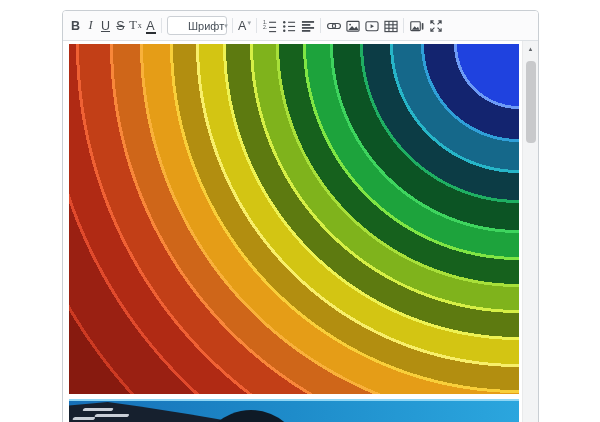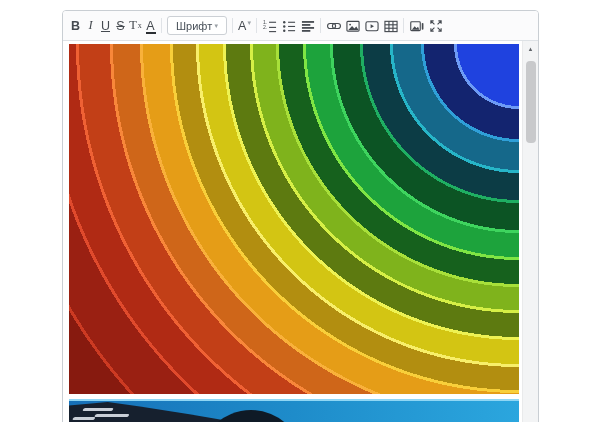--- a/index.html
+++ b/index.html
@@ -30,21 +30,21 @@
   .b-strike { text-decoration:line-through; }
   .b-removefmt { font-family:"Liberation Serif", serif; }
   .b-removefmt .sub { font-size:8px; vertical-align:sub; margin-left:1px; }
   .b-fontcolor { flex-direction:column; line-height:10px; padding-top:3px; }
   .b-fontcolor .bar { width:10px; height:2px; margin-top:1px; }
   .tb-sep { width:1px; height:15px; background:#e0e3e7; margin:0 3px; flex:0 0 auto; }
 
   .font-box {
     width:60px; height:19px; border:1px solid #ccd0d5; border-radius:3px; background:#fff;
     display:flex; align-items:center; justify-content:space-between;
-    padding:0 8px; margin:0 2px; font-size:11px; color:#474f58; cursor:pointer; flex:0 0 auto;
+    padding:0 20px; margin:0 2px; font-size:11px; color:#474f58; cursor:pointer; flex:0 0 auto;
   }
   .font-box .arrow { font-size:7px; color:#9aa0a6; }
   .b-fontsize { width:17px; }
   .b-fontsize .arrow { font-size:7px; color:#9aa0a6; transform:translateY(-3px); margin-left:1px; }
 
   .tb-ico svg { display:block; }
   .tb-ico svg .st { stroke:var(--icon-color,#454a50); stroke-width:1.2; fill:none; }
   .tb-ico svg .fl { fill:var(--icon-color,#454a50); }
   .tb-ico svg text { fill:var(--icon-color,#454a50); font-family:"Liberation Sans",sans-serif; }
 

